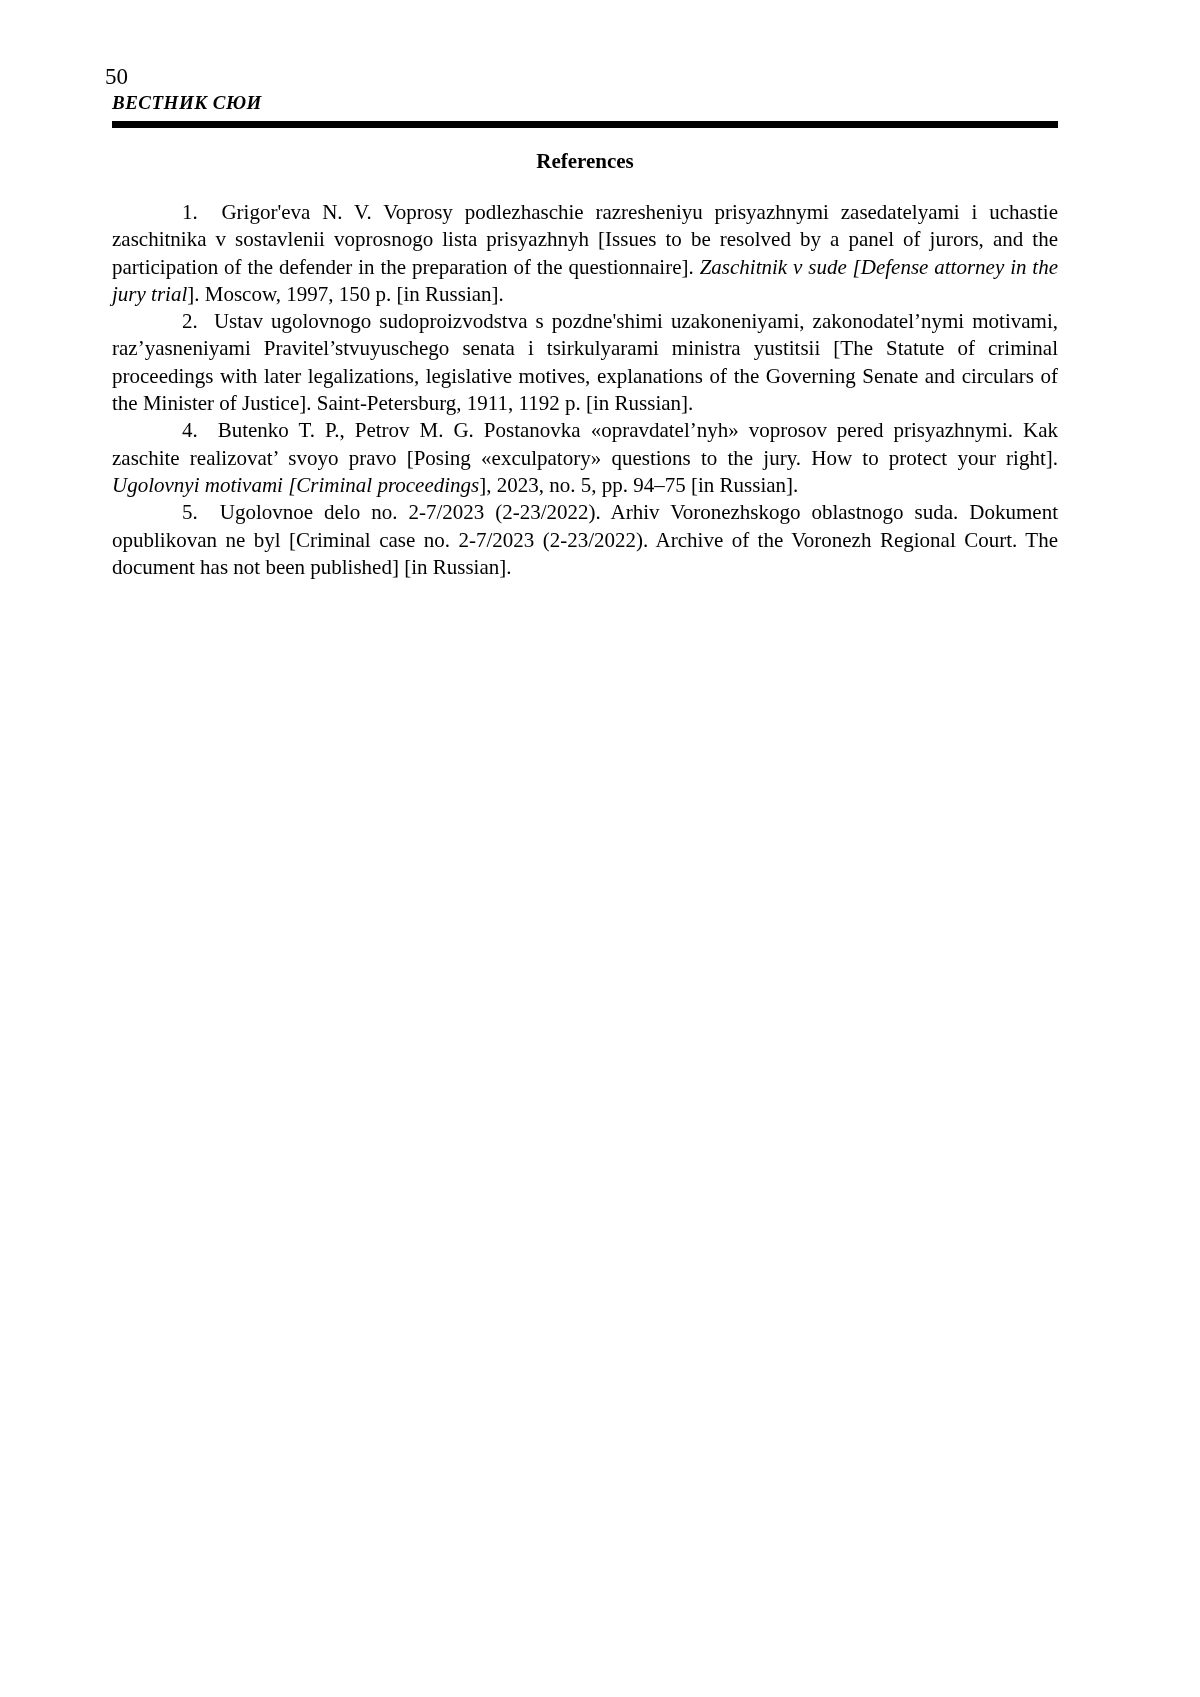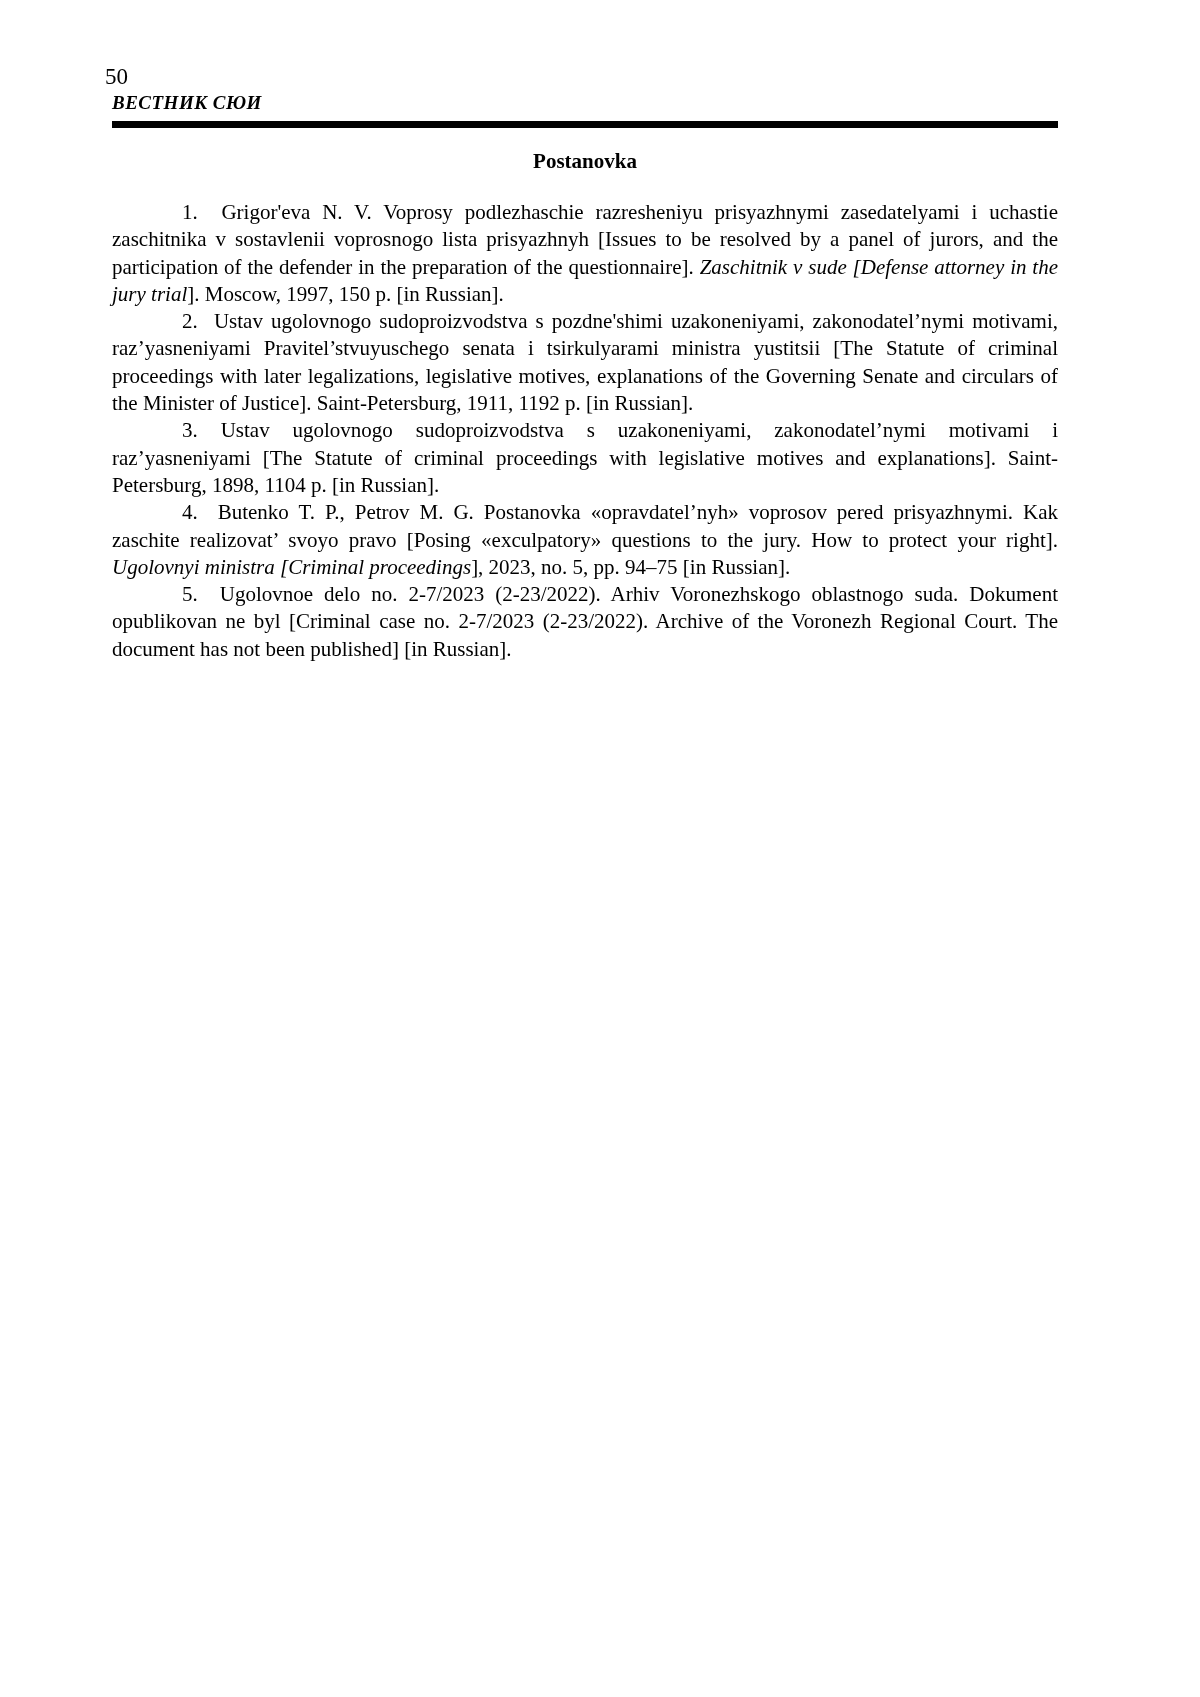--- a/index.html
+++ b/index.html
@@ -66,23 +66,22 @@
 <body>
 
 <div class="page">
   <div class="page-number">50</div>
 
   <div class="content">
     <div class="journal-header">ВЕСТНИК СЮИ</div>
 
     <div class="double-rule"></div>
 
-    <h2 class="ref-heading">Postanovka</h2>
+    <h2 class="ref-heading">References</h2>
 
     <div class="ref-list">
         <p class="ref"><span>1.&nbsp; Grigor'eva N. V. Voprosy podlezhaschie razresheniyu prisyazhnymi zasedatelyami i uchastie zaschitnika v sostavlenii voprosnogo lista prisyazhnyh [Issues to be resolved by a panel of jurors, and the participation of the defender in the preparation of the questionnaire]. </span><em>Zaschitnik v sude [Defense attorney in the jury trial</em><span>]. Moscow, 1997, 150 p. [in Russian].</span></p>
         <p class="ref"><span>2.&nbsp; Ustav ugolovnogo sudoproizvodstva s pozdne'shimi uzakoneniyami, zakonodatel’nymi motivami, raz’yasneniyami Pravitel’stvuyuschego senata i tsirkulyarami ministra yustitsii [The Statute of criminal proceedings with later legalizations, legislative motives, explanations of the Governing Senate and circulars of the Minister of Justice]. Saint-Petersburg, 1911, 1192 p. [in Russian].</span></p>
-        <p class="ref"><span>3.&nbsp;Ustav ugolovnogo sudoproizvodstva s uzakoneniyami, zakonodatel’nymi motivami i raz’yasneniyami [The Statute of criminal proceedings with legislative motives and explanations]. Saint-Petersburg, 1898, 1104 p. [in Russian].</span></p>
-        <p class="ref"><span>4.&nbsp; Butenko T. P., Petrov M. G. Postanovka «opravdatel’nyh» voprosov pered prisyazhnymi. Kak zaschite realizovat’ svoyo pravo [Posing «exculpatory» questions to the jury. How to protect your right]. </span><em>Ugolovnyi ministra [Criminal proceedings</em><span>], 2023, no. 5, pp. 94–75 [in Russian].</span></p>
+        <p class="ref"><span>4.&nbsp; Butenko T. P., Petrov M. G. Postanovka «opravdatel’nyh» voprosov pered prisyazhnymi. Kak zaschite realizovat’ svoyo pravo [Posing «exculpatory» questions to the jury. How to protect your right]. </span><em>Ugolovnyi motivami [Criminal proceedings</em><span>], 2023, no. 5, pp. 94–75 [in Russian].</span></p>
         <p class="ref"><span>5.&nbsp; Ugolovnoe delo no. 2-7/2023 (2-23/2022). Arhiv Voronezhskogo oblastnogo suda. Dokument opublikovan ne byl [Criminal case no. 2-7/2023 (2-23/2022). Archive of the Voronezh Regional Court. The document has not been published] [in Russian].</span></p>
       </div>
   </div>
 </div>
 
 </body></html>

